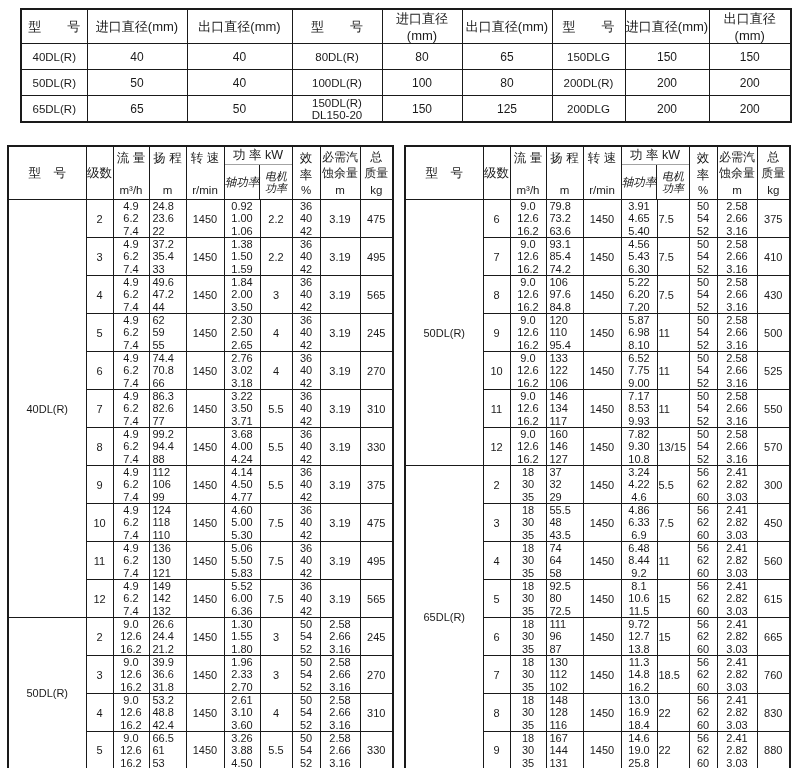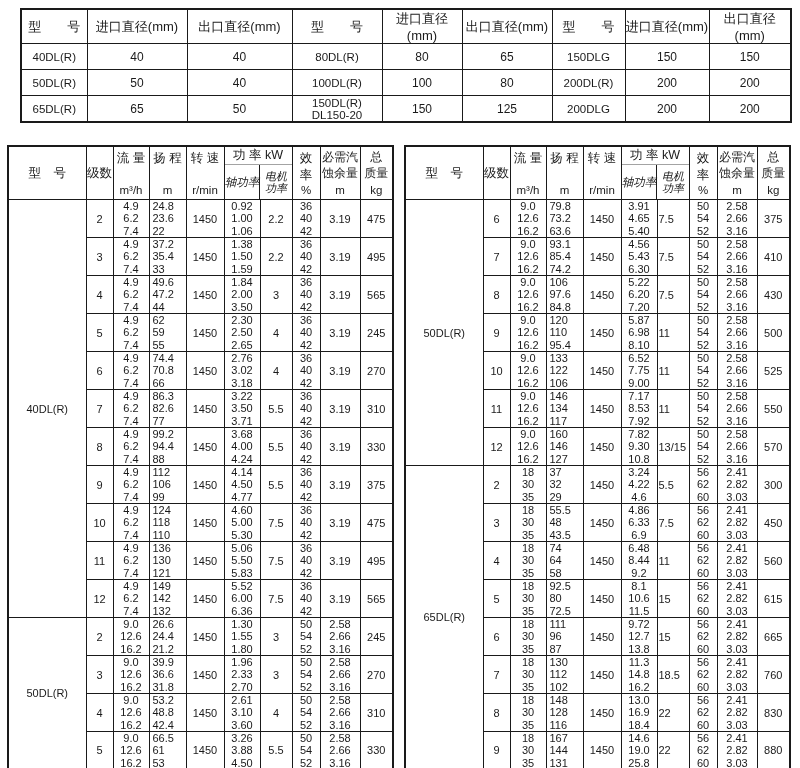--- a/index.html
+++ b/index.html
@@ -850,21 +850,21 @@
             </td>
             <td class="head-cell">
               <div class="ln">146</div>
               <div class="ln">134</div>
               <div class="ln">117</div>
             </td>
             <td>1450</td>
             <td>
               <div class="ln">7.17</div>
               <div class="ln">8.53</div>
-              <div class="ln">7.92</div>
+              <div class="ln">9.93</div>
             </td>
             <td class="motor-cell">11</td>
             <td>
               <div class="ln">50</div>
               <div class="ln">54</div>
               <div class="ln">52</div>
             </td>
             <td>
               <div class="ln">2.58</div>
               <div class="ln">2.66</div>

